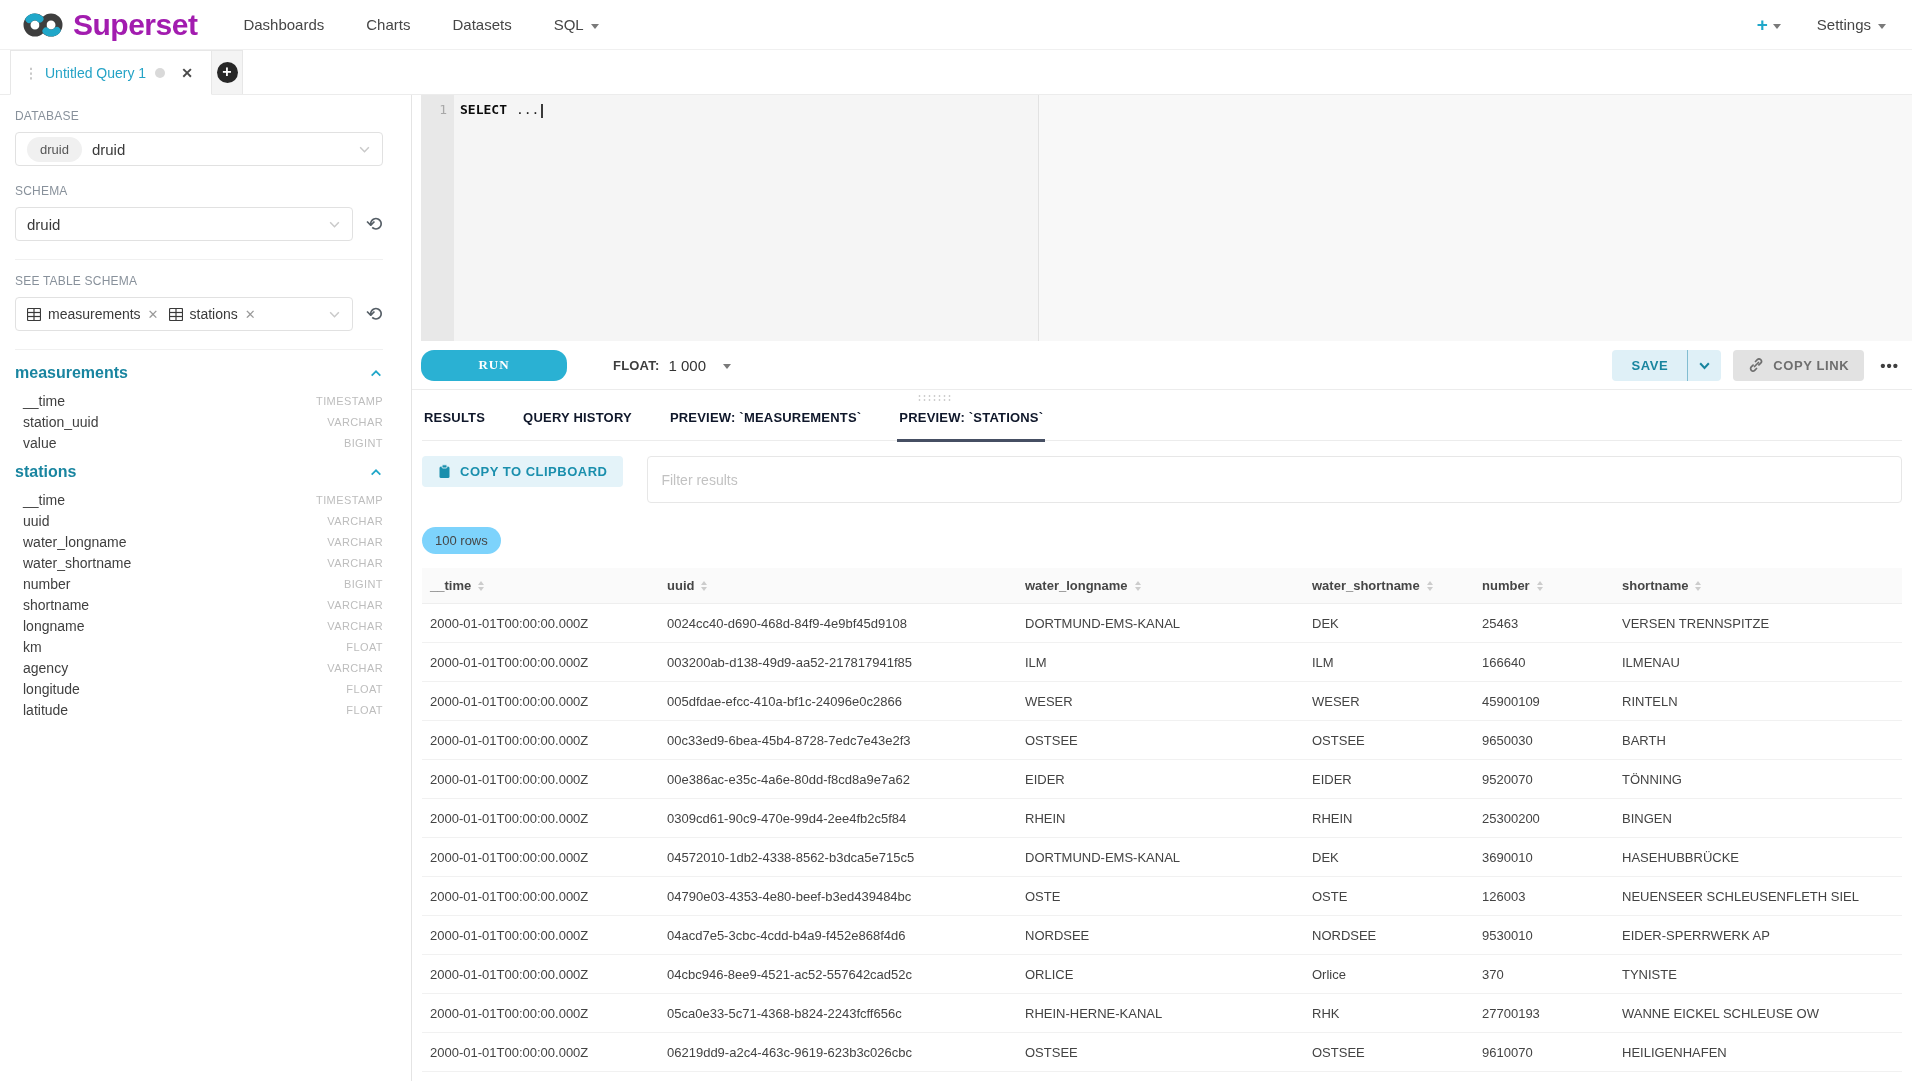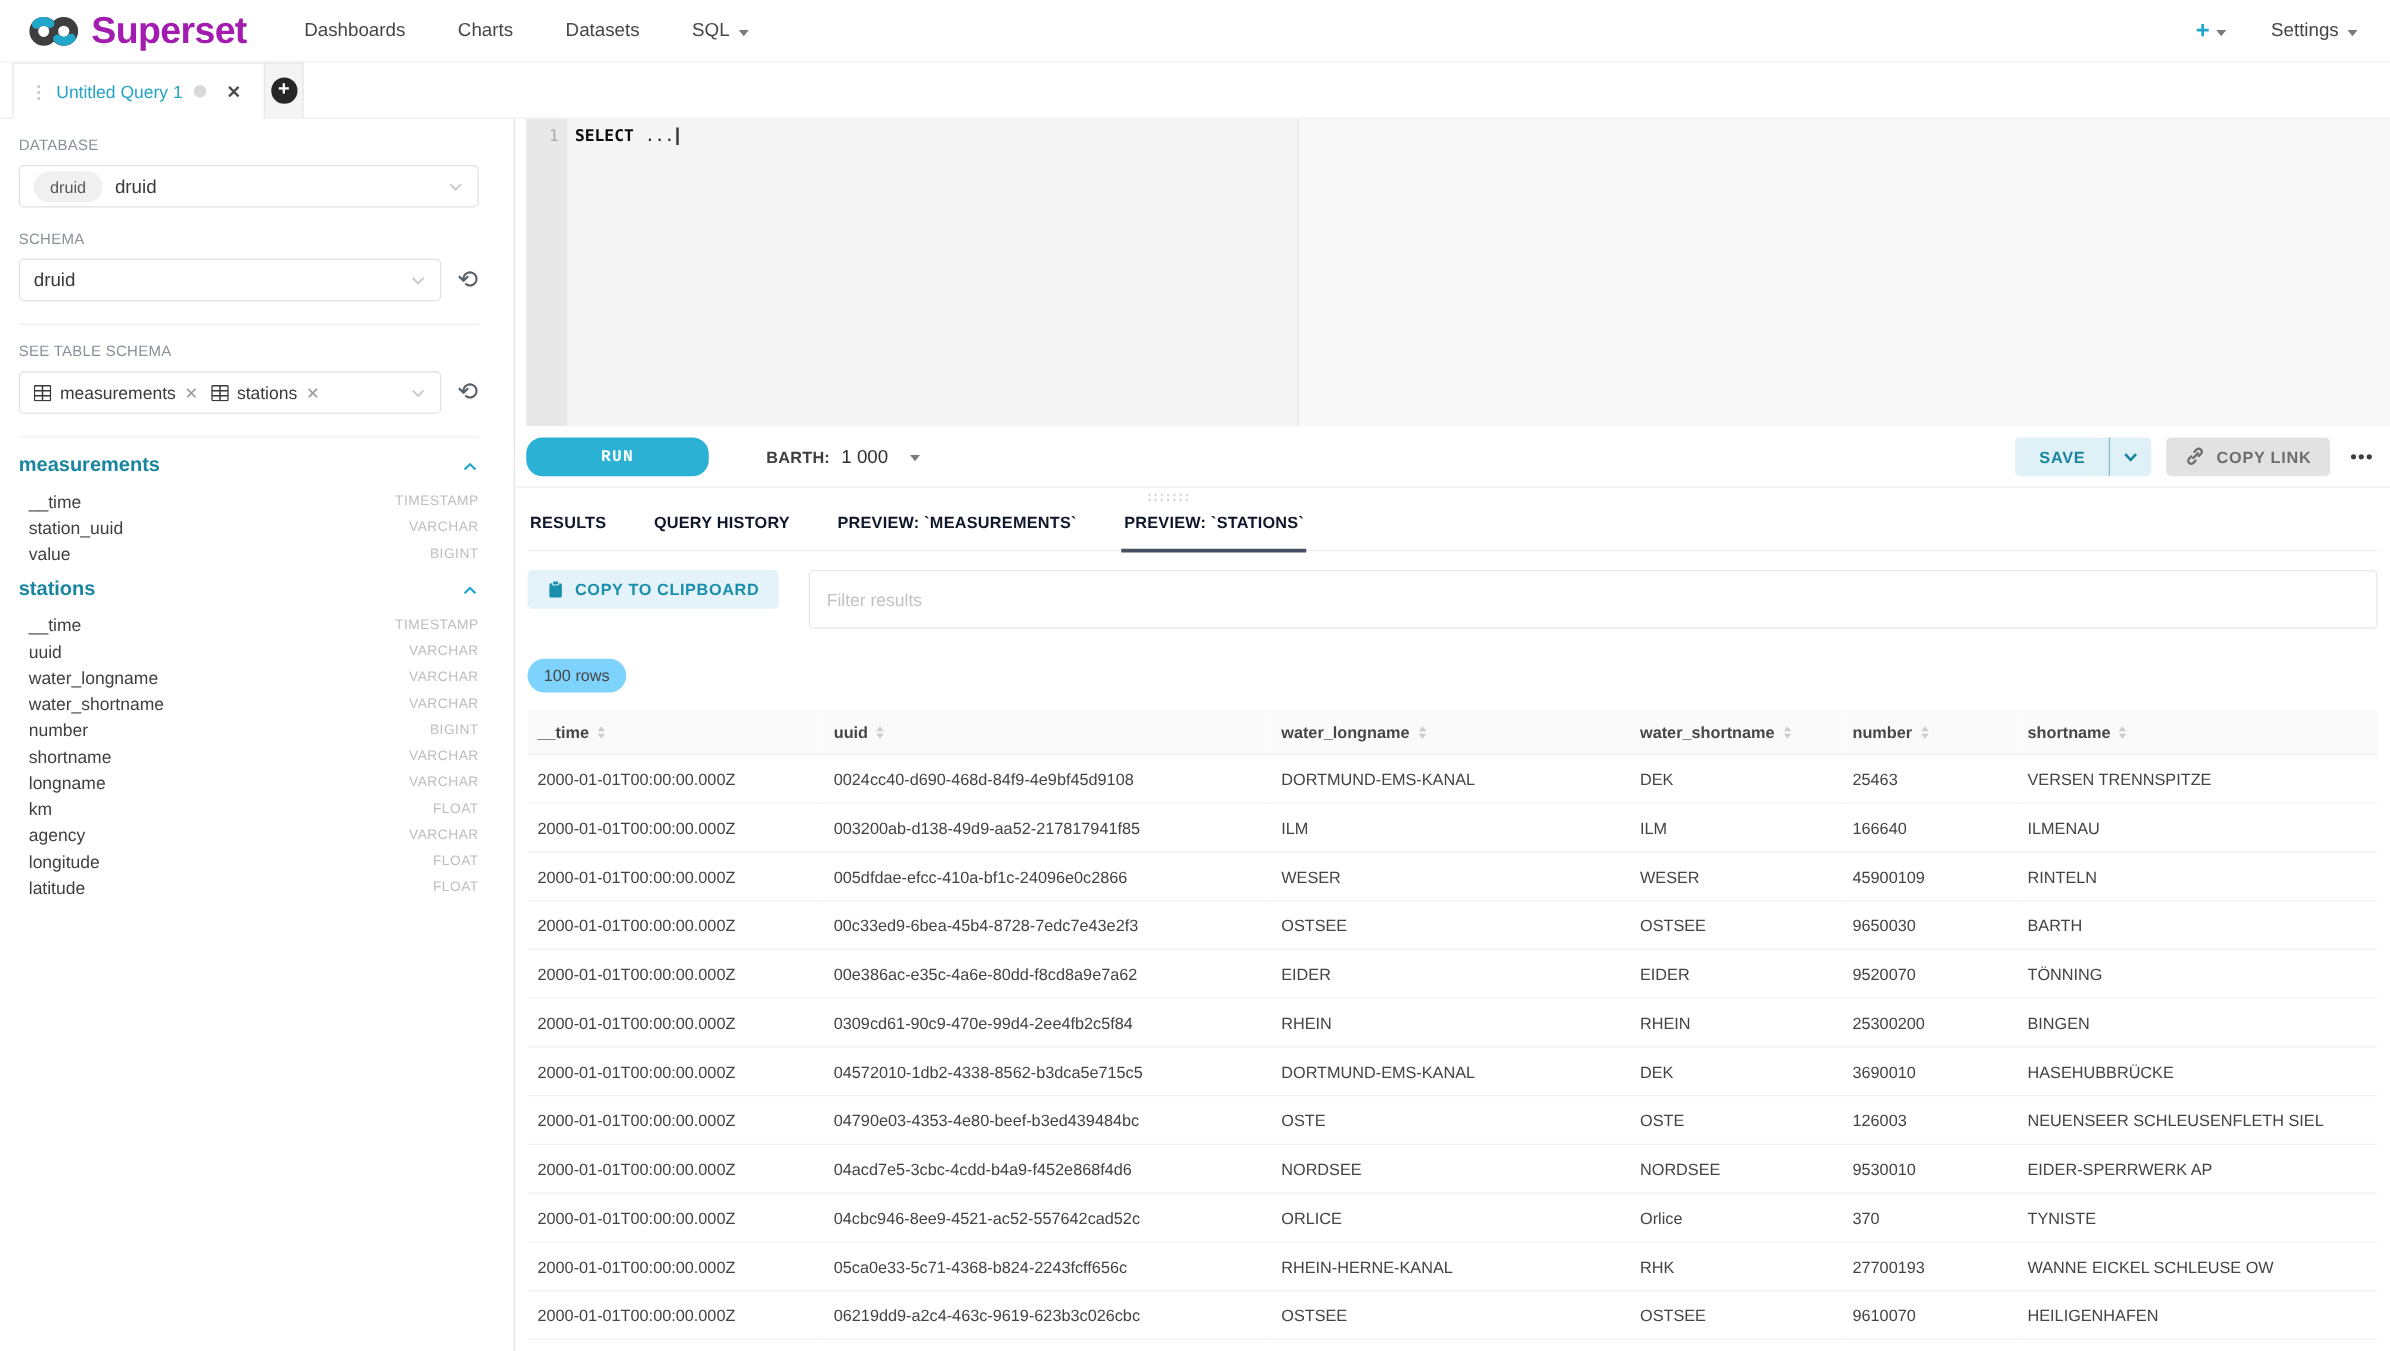--- a/index.html
+++ b/index.html
@@ -58,21 +58,21 @@
   .editor-gutter{width:33px;background:#e8e8e8;color:#a8a8a8;font-family:"DejaVu Sans Mono",monospace;font-size:13px;text-align:right;padding:7px 7px 0 0;flex:0 0 auto}
   .editor-code{flex:1;background:#f5f5f5;position:relative;font-family:"DejaVu Sans Mono",monospace;font-size:13px;padding:7px 0 0 6px;color:#111}
   .code-keyword{font-weight:bold;color:#0b0b0b}
   .code-rest{color:#222;margin-left:9px}
   .print-margin{position:absolute;top:0;bottom:0;left:584px;width:1px;background:#e2e2e2}
   .print-margin-area{position:absolute;top:0;bottom:0;left:585px;right:0;background:#f8f8f8}
   .code-line{position:relative;z-index:2}
   .cursor-caret{display:inline-block;width:2px;height:14px;background:#3a3a3a;vertical-align:middle;margin-left:2px}
 
   .editor-toolbar{height:49px;flex:0 0 auto;display:flex;align-items:center;background:#fff;padding:0 13px 0 9px;border-bottom:1px solid #ececec}
-  .run-btn{width:146px;height:31px;background:#2ab1d3;color:#fff;font-weight:bold;font-size:13px;letter-spacing:1px;border:none;border-radius:13px;font-family:Liberation Mono, monospace;cursor:pointer}
+  .run-btn{width:146px;height:31px;background:#2ab1d3;color:#fff;font-weight:bold;font-size:13px;letter-spacing:1px;border:none;border-radius:13px;font-family:Liberation Serif, serif;cursor:pointer}
   .limit{margin-left:46px;display:flex;align-items:center;gap:9px}
   .limit-label{font-size:13px;color:#3e3e3e;font-weight:bold;letter-spacing:.2px}
   .limit-value{font-size:15px;color:#333}
   .limit-caret{margin-left:8px;cursor:pointer}
   .toolbar-right{margin-left:auto;display:flex;align-items:center;gap:12px}
   .save-btn{display:flex;height:31px;border-radius:4px;overflow:hidden;background:#dff0f7;cursor:pointer}
   .save-main{padding:0 19px;color:#18859f;font-weight:bold;font-size:13px;letter-spacing:.6px;display:flex;align-items:center;border-right:1px solid #82bdd1}
   .save-caret{width:33px;display:flex;align-items:center;justify-content:center}
   .copy-link-btn{height:31px;border-radius:4px;background:#e2e2e2;color:#6e6e6e;font-weight:bold;font-size:13px;letter-spacing:.6px;display:flex;align-items:center;gap:9px;padding:0 15px;cursor:pointer}
   .more-btn{font-size:15px;font-weight:bold;color:#3f3f3f;letter-spacing:1px;margin-left:4px;cursor:pointer}
@@ -318,21 +318,21 @@
         <div class="editor-code">
           <div class="print-margin-area"></div>
           <div class="print-margin"></div>
           <div class="code-line"><span class="code-keyword">SELECT</span><span class="code-rest">...</span><span class="cursor-caret"></span></div>
         </div>
       </div>
 
       <div class="editor-toolbar">
         <button class="run-btn">RUN</button>
         <div class="limit">
-          <span class="limit-label">BARTH:</span>
+          <span class="limit-label">FLOAT:</span>
           <span class="limit-value">1 000</span>
           <span class="caret limit-caret"></span>
         </div>
         <div class="toolbar-right">
           <div class="save-btn">
             <span class="save-main">SAVE</span>
             <span class="save-caret">
               <svg width="13" height="13" viewBox="0 0 12 12">
                   <path d="M2 4 L6 8.2 L10 4" stroke="#18859f" stroke-width="1.9" fill="none"></path>
                 </svg>

